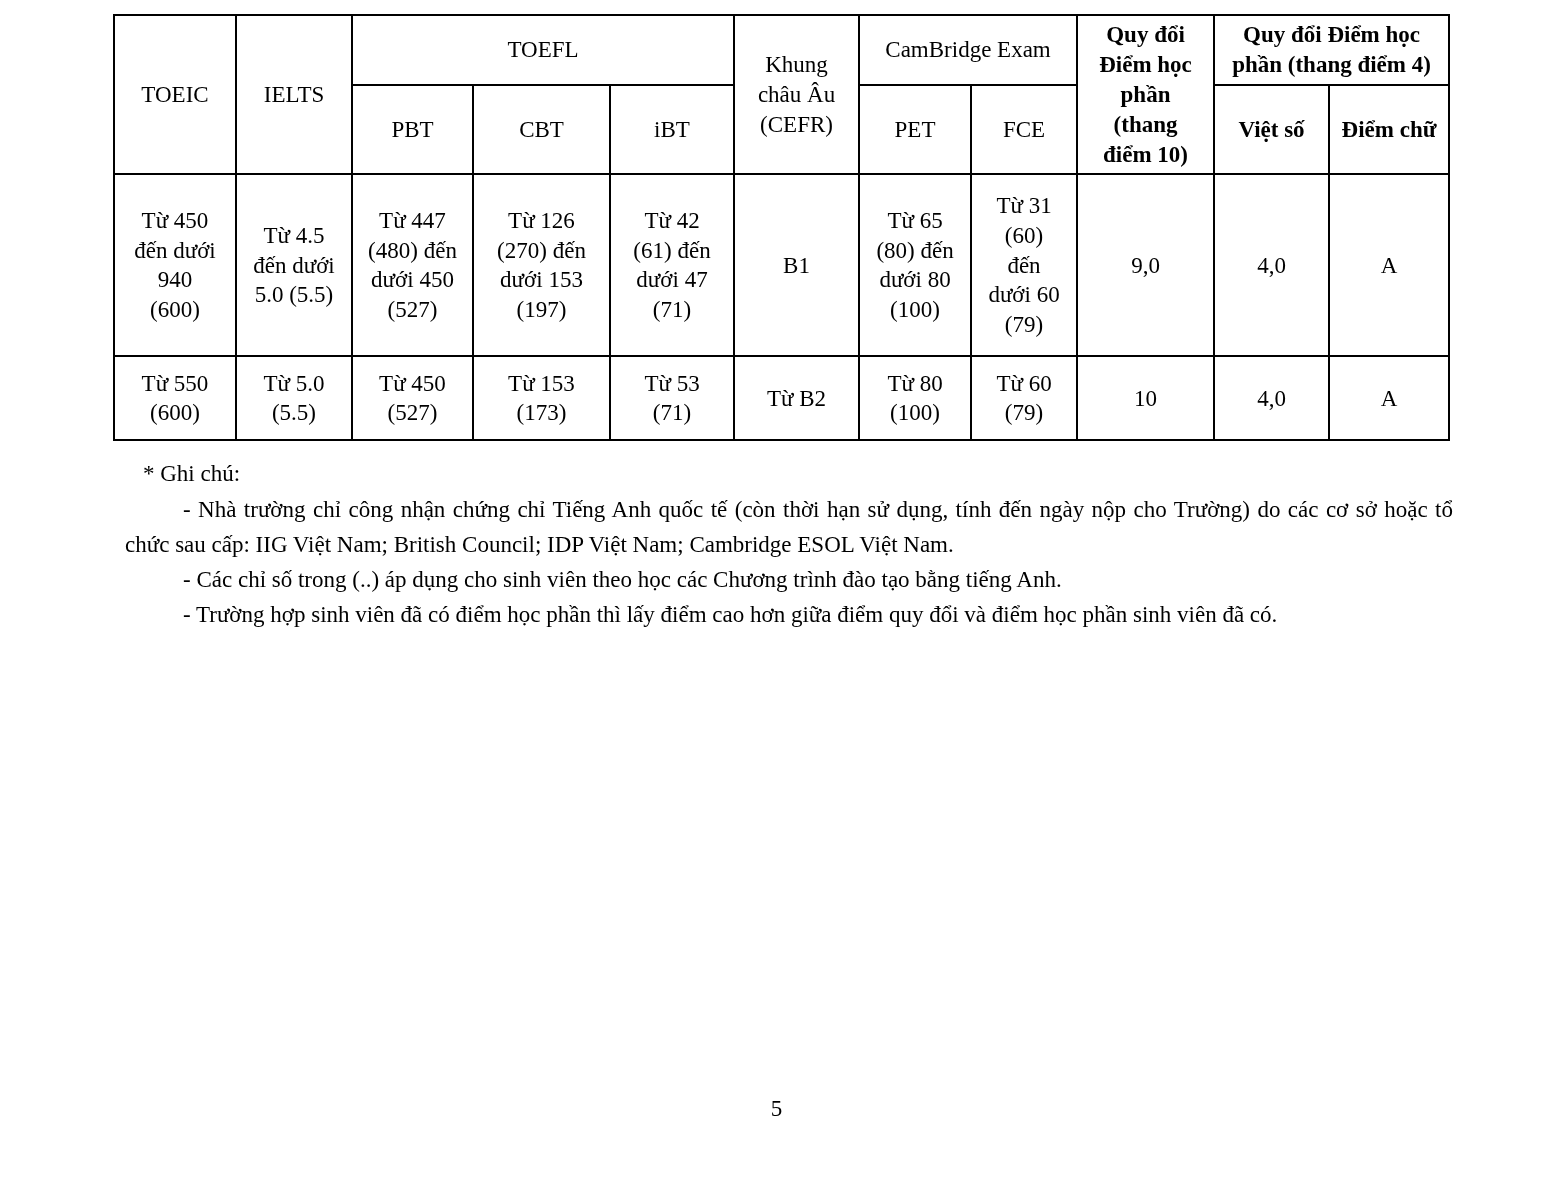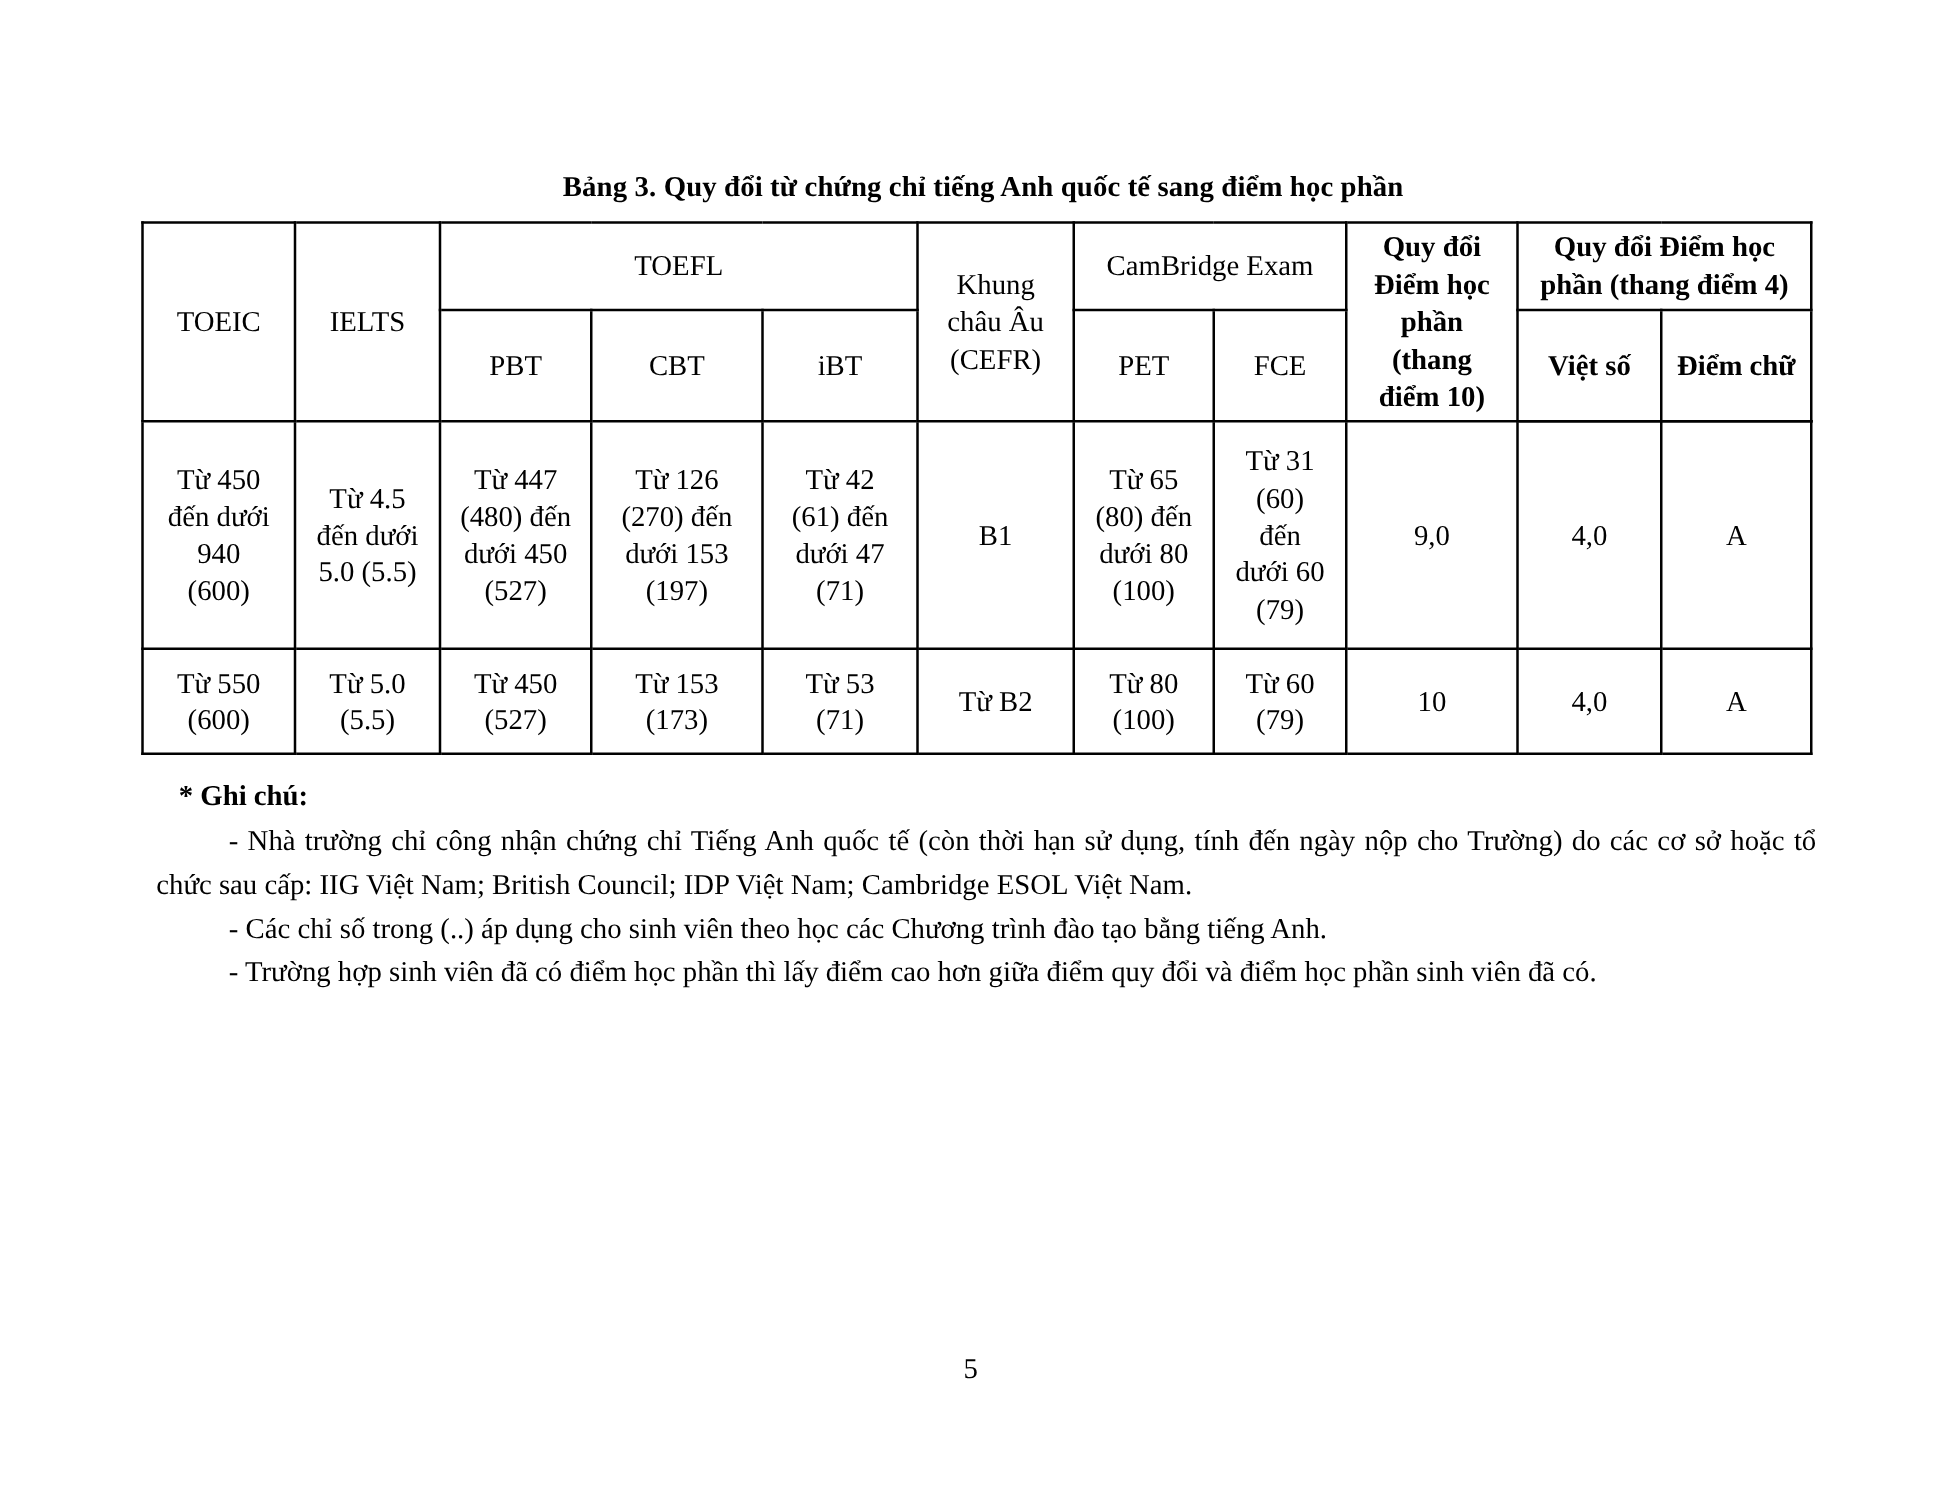--- a/index.html
+++ b/index.html
@@ -60,21 +60,21 @@
     height: 74px;
   }
   .notes {
     margin: 16px 0 0 0;
     padding-left: 113px;
     padding-right: 100px;
     font-size: 23px;
     line-height: 1.48;
   }
   .notes .ghichu {
-    font-weight: bold;
+    font-weight: normal;
     margin-left: 30px;
     margin-bottom: 2px;
     margin-top: 16px;
   }
   .notes p {
     margin: 0 0 1px 12px;
     text-align: justify;
   }
   .notes p.indent {
     text-indent: 58px;
@@ -98,21 +98,20 @@
   col.c-fce     { width: 106px; }
   col.c-qd10    { width: 137px; }
   col.c-ds      { width: 115px; }
   col.c-dc      { width: 120px; }
 </style>
 </head>
 <body>
 
 <div class="page">
 
-  <div class="table-title">Bảng 3. Quy đổi từ chứng chỉ tiếng Anh quốc tế sang điểm học phần</div>
 
   <table class="conv">
     <colgroup>
       <col class="c-toeic">
         <col class="c-ielts">
         <col class="c-pbt">
         <col class="c-cbt">
         <col class="c-ibt">
         <col class="c-cefr">
         <col class="c-pet">

